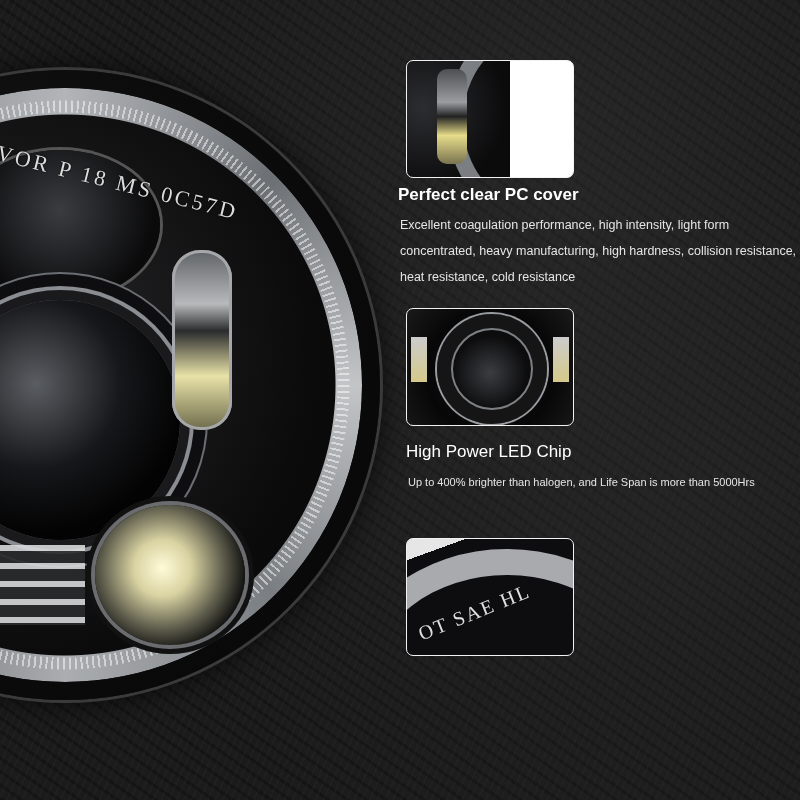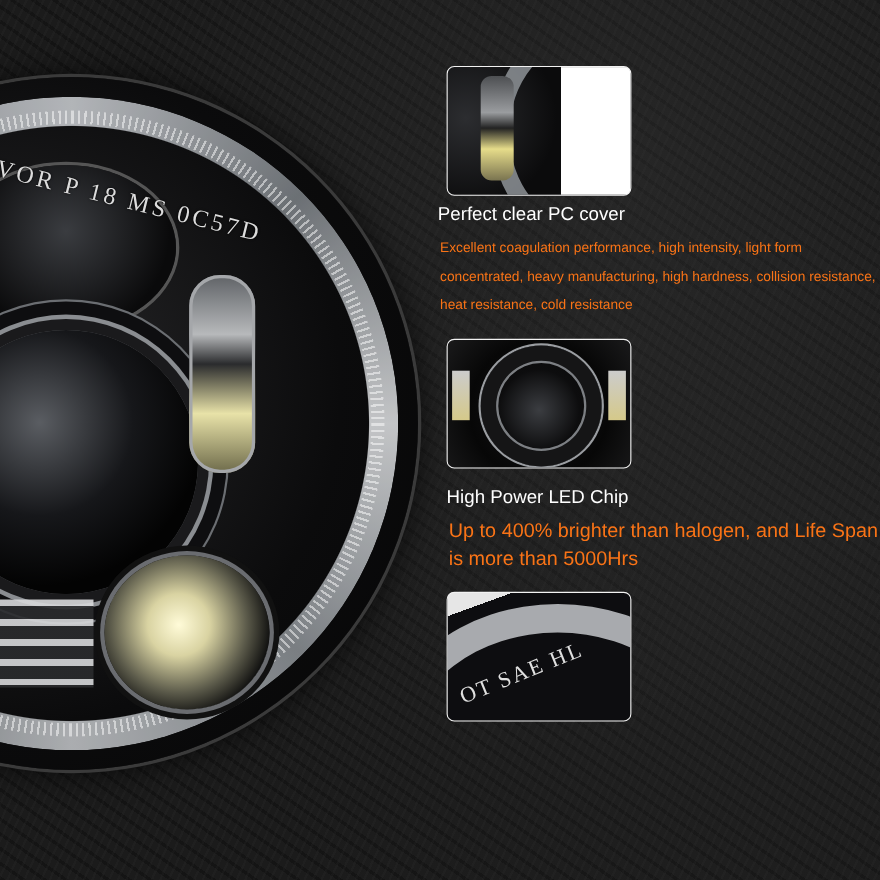--- a/index.html
+++ b/index.html
@@ -101,24 +101,24 @@
   .thumb-3 .ring { position:absolute; left: -60px; top: 10px; width: 320px; height: 260px; border-radius: 50%;
     border: 26px solid #c4c7ca; box-sizing: border-box; opacity: 0.85; }
   .thumb-3 .txt { position:absolute; left: 8px; top: 62px; color: #e0e0e0;
     font-family: "Liberation Serif", serif; font-size: 20px; transform: rotate(-22deg); letter-spacing: 2px; }
   
   .feature { position: absolute; color: #ffffff; }
   .f1 { left: 398px; top: 184px; width: 400px; }
   .f2 { left: 406px; top: 441px; width: 394px; }
   .f3 { left: 406px; top: 677px; width: 394px; }
   .title { font-size: 17px; line-height: 22px; margin-bottom: 6px; }
-  .f1 .title, .f3 .title { font-weight: normal; }
+  .f1 .title, .f3 .title { font-weight: bold; }
   .f2 .title { font-size: 17px; }
-  .desc { font-size: 12.5px; line-height: 26px; color: #f97316; padding-left: 2px; }
-  .f2 .desc { font-size: 18px; line-height: 26px; }
+  .desc { font-size: 12.5px; line-height: 26px; color: #e5e5e5; padding-left: 2px; }
+  .f2 .desc { font-size: 11px; line-height: 26px; }
 </style>
 </head>
 <body>
 
 <div class="bg"></div>
 
 <div>
   <div class="lamp"></div>
   <div class="halo"></div>
   <div class="halo-dots"></div>

